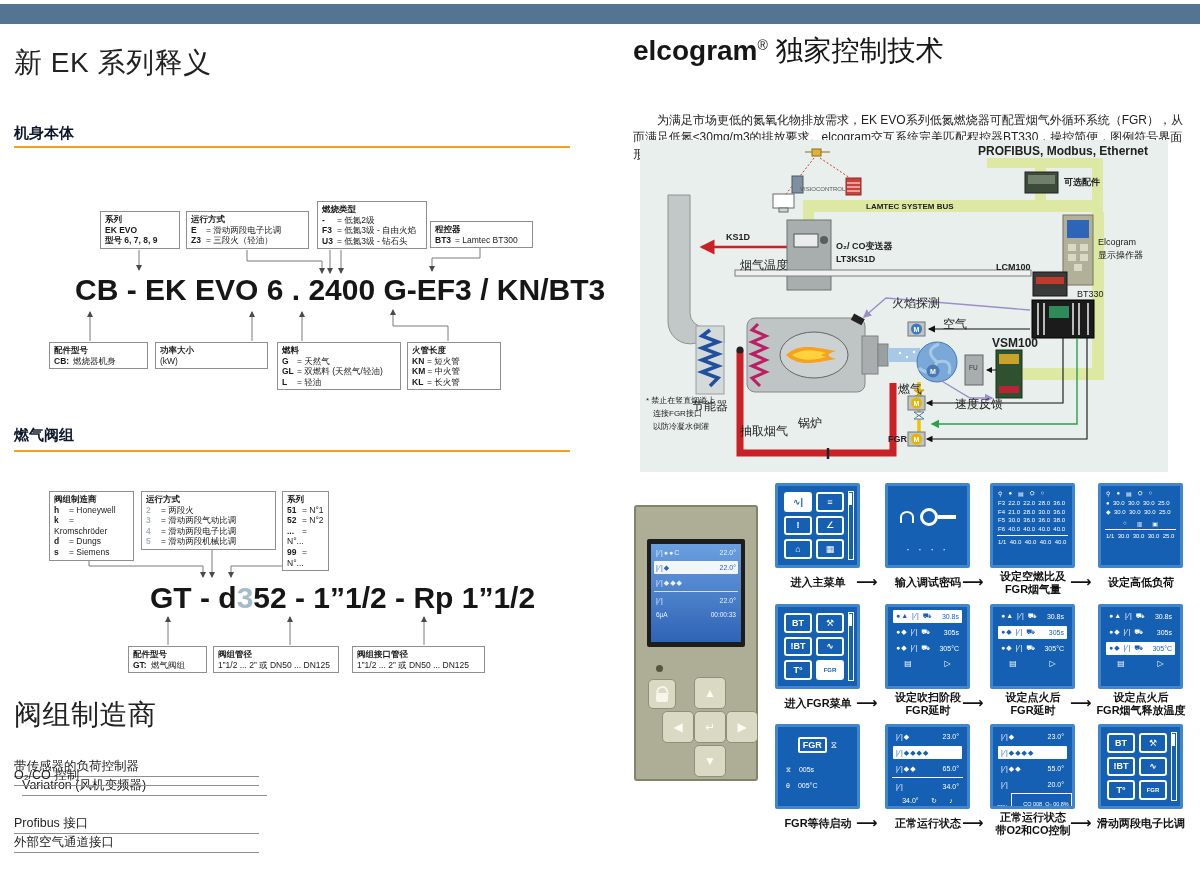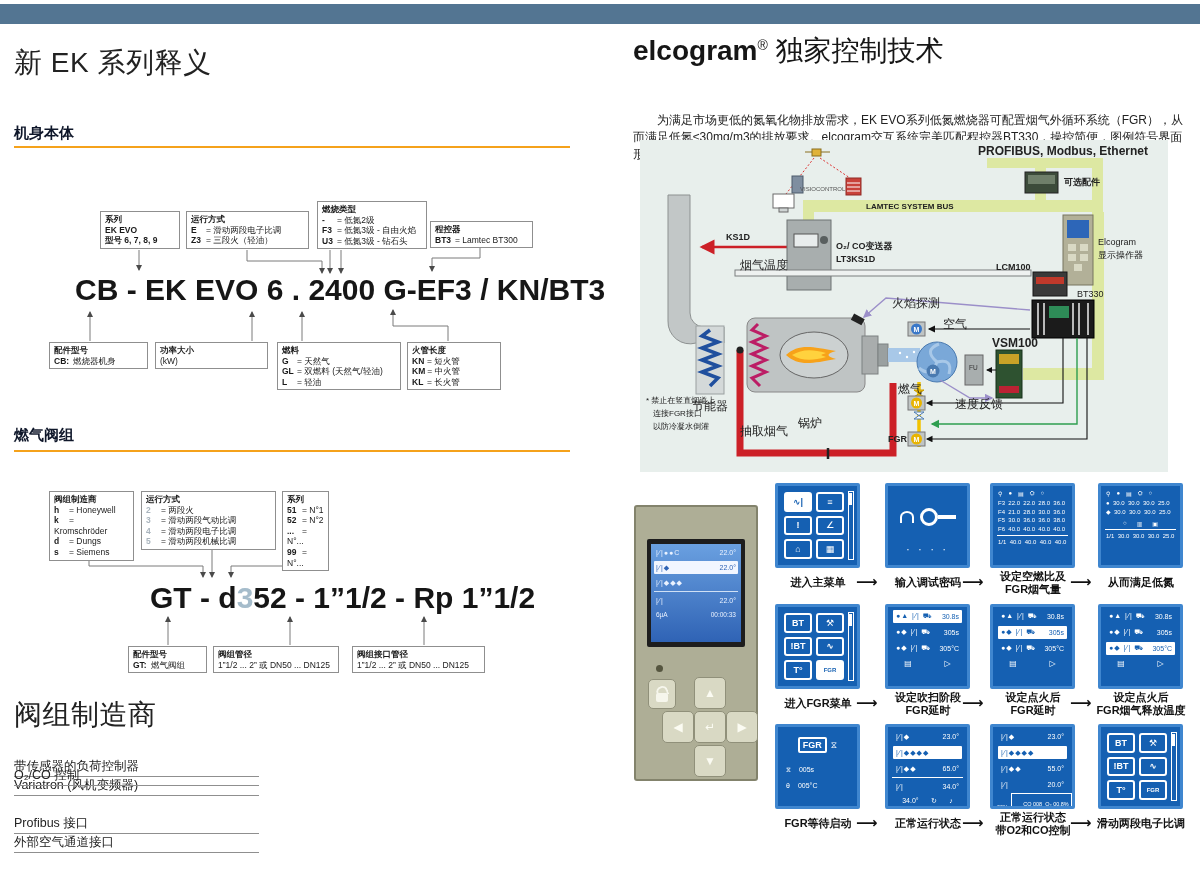--- a/index.html
+++ b/index.html
@@ -188,21 +188,21 @@
   <div class="bt">阀组管径</div>
   <div class="bl"><span>1”1/2 ... 2” 或 DN50 ... DN125</span></div>
 </div>
 <div class="box" style="left:352px;top:646px;width:133px">
   <div class="bt">阀组接口管径</div>
   <div class="bl"><span>1”1/2 ... 2” 或 DN50 ... DN125</span></div>
 </div>
 
 <div class="h-big" style="left:14px;top:696px">阀组制造商</div>
 <div class="optitem" style="left:14px;top:757px">带传感器的负荷控制器</div>
-<div class="optitem" style="left:14px;top:776px">Variatron (风机变频器)</div>
+<div class="optitem" style="left:22px;top:776px">Variatron (风机变频器)</div>
 <div class="optitem" style="left:14px;top:766px">O₂/CO 控制</div>
 <div class="optitem" style="left:14px;top:814px">Profibus 接口</div>
 <div class="optitem" style="left:14px;top:833px">外部空气通道接口</div>
 
 <div class="title-r" style="left:633px;top:32px">
   <span class="brand">elcogram</span><sup style="font-size:14px">®</sup><span> 独家控制技术</span>
 </div>
 <p class="intro">为满足市场更低的氮氧化物排放需求，EK EVO系列低氮燃烧器可配置烟气外循环系统（FGR），从而满足低氮≤30mg/m3的排放要求。elcogram交互系统完美匹配程控器BT330，操控简便，图例符号界面形象易懂。</p>
 
 <div class="dpanel">
@@ -452,21 +452,21 @@
       <span>▥</span>
       <span>▣</span>
     </div>
   <div class="tsep"></div>
   <div class="tline">1/1  30.0  30.0  30.0  25.0</div>
 </div>
 <div class="cap" style="left:762px;top:576px">进入主菜单</div>
 <div class="cap" style="left:872px;top:576px">输入调试密码</div>
 <div class="cap" style="left:977px;top:570px">设定空燃比及
 FGR烟气量</div>
-<div class="cap" style="left:1085px;top:576px">从而满足低氮</div>
+<div class="cap" style="left:1085px;top:576px">设定高低负荷</div>
 <div class="farrow" style="left:856px;top:573px">⟶</div>
 <div class="farrow" style="left:962px;top:573px">⟶</div>
 <div class="farrow" style="left:1070px;top:573px">⟶</div>
 
 <div class="scr" style="left:775px;top:604px">
   <div class="tiles">
     <div class="tile">BT</div>
     <div class="tile">⚒</div>
     <div class="tile">!BT</div>
     <div class="tile">∿</div>

